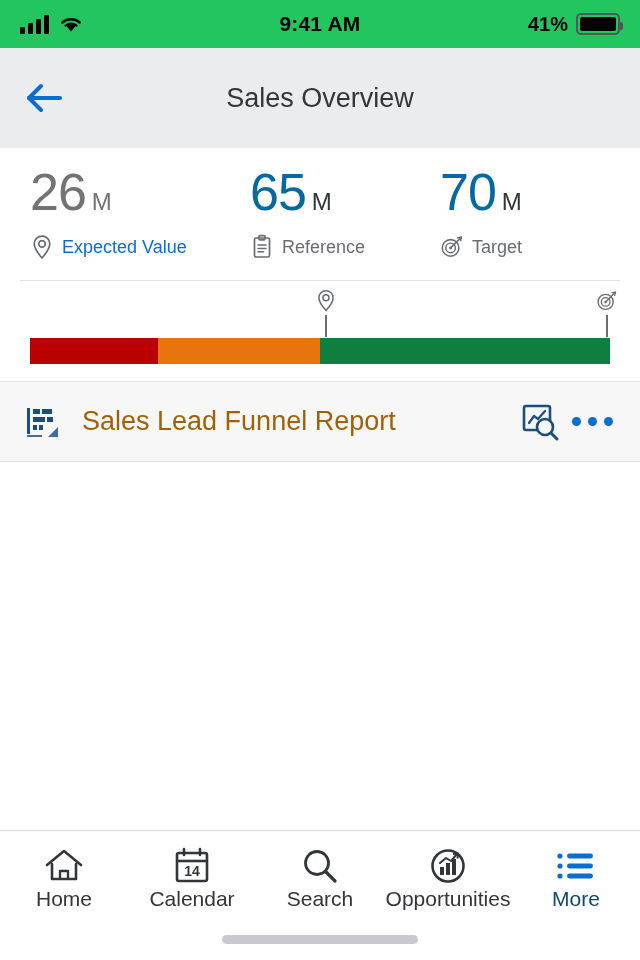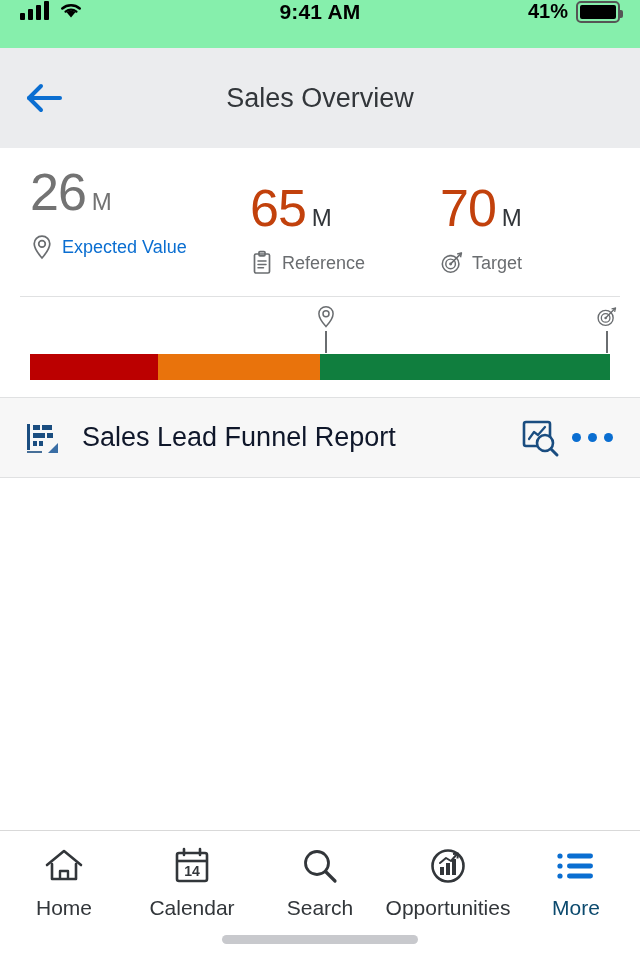--- a/index.html
+++ b/index.html
@@ -7,22 +7,22 @@
   body {
     font-family:"Liberation Sans", sans-serif;
     background:#ffffff;
     -webkit-font-smoothing:antialiased;
     overflow:hidden;
   }
   .screen { position:relative; width:640px; height:960px; background:#ffffff; }
 
   
   .statusbar {
-    height:48px; background:#86efac;
-    display:flex; align-items:flex-start; padding:0 20px;
+    height:48px; background:#22c55e;
+    display:flex; align-items:center; padding:0 20px;
     position:relative;
     gap:22px;
   }
   .sb-left { display:flex; align-items:flex-end; gap:9px; }
   .signal { display:flex; align-items:flex-end; gap:3px; height:20px; }
   .signal i { display:block; width:5px; background:#000; border-radius:1px; }
   .signal i:nth-child(1){ height:7px; }
   .signal i:nth-child(2){ height:11px; }
   .signal i:nth-child(3){ height:15px; }
   .signal i:nth-child(4){ height:19px; }
@@ -59,21 +59,21 @@
   .kpi-area { background:#fff; padding:18px 0 0; }
   .kpi-row { display:flex; align-items:flex-start; }
   .kpi { flex:0 0 auto; }
   .kpi.k1 { width:250px; padding-left:30px; }
   .kpi.k2 { width:190px; }
   .kpi.k3 { width:auto; }
   .kpi-value { display:flex; align-items:baseline; gap:6px; line-height:1; }
   .kpi-num { font-size:52px; font-weight:400; letter-spacing:-1px; }
   .kpi-unit { font-size:24px; font-weight:400; }
   .k1 .kpi-num, .k1 .kpi-unit { color:#737373; }
-  .k2 .kpi-num, .k3 .kpi-num { color:#c2410c;margin-top:16px; }
+  .k2 .kpi-num, .k3 .kpi-num { color:#0369a1; }
   .k2 .kpi-unit, .k3 .kpi-unit { color:#32363a; }
   .kpi-label {
     margin-top:16px; display:flex; align-items:center; gap:8px;
     font-size:18px;
   }
   .k1 .kpi-label { color:#0a6ed1; }
   .k2 .kpi-label, .k3 .kpi-label { color:#6a6d70; }
   .kpi-ico { width:24px; height:26px; flex:0 0 auto; display:block; }
 
   .kpi-divider { height:1px; background:#e0e1e2; margin:20px 20px 0; }
@@ -90,38 +90,38 @@
   .seg { height:100%; }
 
   
   .card { margin-top:12px; border-top:1px solid #e0e1e2; background:#fff; }
   .card-head {
     height:80px; background:#f7f7f7; display:flex; align-items:center;
     padding:0 22px; border-bottom:1px solid #e0e1e2;
   }
   .card-ico { width:40px; height:38px; flex:0 0 auto; }
   .card-title {
-    font-size:27px; color:#0f172a; margin-left:20px; flex:1 1 auto;
+    font-size:27px; color:#a16207; margin-left:20px; flex:1 1 auto;
     white-space:nowrap; overflow:hidden; text-overflow:ellipsis;
   }
   .head-act { width:52px; height:52px; display:flex; align-items:center; justify-content:center; cursor:pointer; }
   .dots { display:flex; gap:7px; }
   .dots i { width:9px; height:9px; border-radius:50%; background:#0a6ed1; display:block; }
 
   
   .chart { position:relative; height:330px; background:#fff; overflow:hidden; }
   .chart svg { display:block; }
 
   
   .tabbar {
     position:absolute; left:0; bottom:0; width:640px; height:130px;
     background:#fff; border-top:1px solid #d9d9d9;
     display:flex; align-items:flex-start; padding-top:14px;
   }
-  .tab { flex:1 1 0; display:flex; flex-direction:column; align-items:center; gap:9px; cursor:pointer; }
+  .tab { flex:1 1 0; display:flex; flex-direction:column; align-items:center; cursor:pointer; }
   .tab .ti { height:42px; display:flex; align-items:center; justify-content:center; }
   .tab .tl { font-size:21px; color:#32363a; }
   .tab.active .tl { color:#0c4a6e; }
   .home-ind {
     position:absolute; left:50%; bottom:16px; transform:translateX(-50%);
     width:196px; height:9px; border-radius:5px; background:#c8c9cd;
   }
 </style>
 </head>
 <body>

